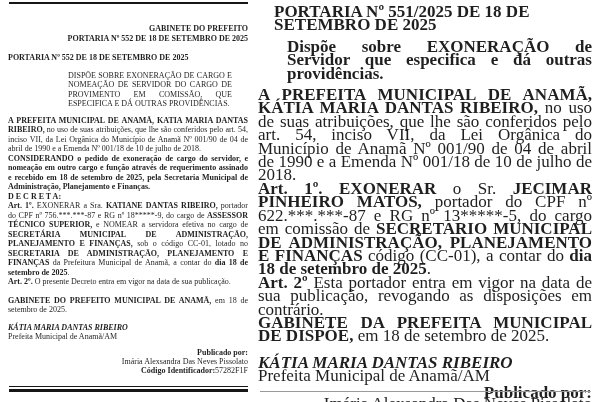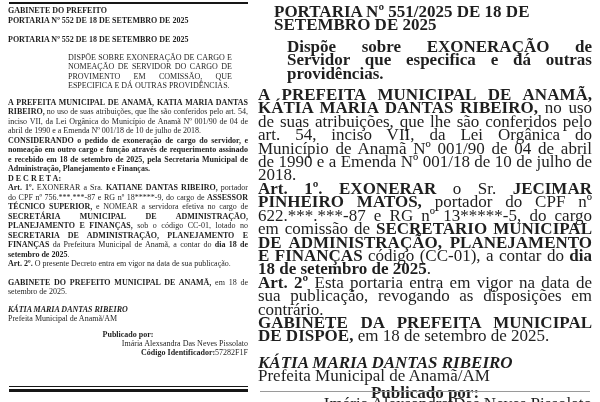--- a/index.html
+++ b/index.html
@@ -13,40 +13,40 @@
   }
   .col { position:absolute; top:0; height:402px; overflow:hidden; }
   .col-left  { left:8px;   width:240px; font-size:8px;    line-height:9.5px; }
   .col-right { left:258px; width:334px; font-size:17px; line-height:13.4px; }
 
   .rule-top    { position:absolute; top:2px; left:1px; width:239px; border-top:2px solid #161616; }
   .rule-double { position:absolute; top:386px; left:1px; width:243px; height:2px;
                  border-top:1px solid #161616; border-bottom:3px solid #161616; }
   .rule-single { position:absolute; top:391px; left:2px; width:330px; border-top:1px solid #9a9a9a; }
 
-  .section-header { margin-top:6px; text-align:left; font-weight:bold; }
+  .section-header { margin-top:24px; text-align:right; font-weight:bold; }
   .doc-title { font-weight:bold; }
   .col-left  .doc-title { margin-top:10px; }
   .col-right .doc-title { margin-top:5px; padding-left:16px; }
 
   .para { text-align:justify; }
   .col-left  .para.ementa { margin:8px 16px 7px 60px; }
   .col-right .para.ementa { margin:8px 0 8px 29px;font-weight:bold; }
   .col-left  .para.gap { height:9px; }
 
   .b { font-weight:bold; }
 
   .signature { margin-top:8px; }
   .col-right .signature { margin-top:13px; }
   .sig-name { font-weight:bold; font-style:italic; }
 
   .pub { text-align:right; }
   .col-left  .pub { margin-top:6px; line-height:9.3px; }
   .col-right .pub { margin-top:4px; line-height:11.8px; }
-  .pub .label { font-weight:bold;text-align:center; }
+  .pub .label { font-weight:bold; }
 </style>
 </head>
 <body>
 
 <div class="col col-left">
   <div class="rule-top"></div>
 
   <div class="section-header">
     <div>GABINETE DO PREFEITO</div>
     <div>PORTARIA Nº 552 DE 18 DE SETEMBRO DE 2025</div>
@@ -79,21 +79,21 @@
   <div class="rule-double"></div>
 </div>
 
 <div class="col col-right">
   <div class="doc-title">PORTARIA Nº 551/2025 DE 18 DE SETEMBRO DE 2025</div>
 
   <div class="paras">
       <div class="para ementa"><span>Dispõe sobre EXONERAÇÃO de Servidor que especifica e dá outras providências.</span></div>
       <div class="para body"><span class="b">A PREFEITA MUNICIPAL DE ANAMÃ, KÁTIA MARIA DANTAS RIBEIRO,</span><span> no uso de suas atribuições, que lhe são conferidos pelo art. 54, inciso VII, da Lei Orgânica do Município de Anamã Nº 001/90 de 04 de abril de 1990 e a Emenda Nº 001/18 de 10 de julho de 2018.</span></div>
       <div class="para body"><span class="b">Art. 1º. EXONERAR</span><span> o Sr. </span><span class="b">JECIMAR PINHEIRO MATOS,</span><span> portador do CPF nº 622.***.***-87 e RG nº 13*****-5, do cargo em comissão de </span><span class="b">SECRETARIO MUNICIPAL DE ADMINISTRAÇÃO, PLANEJAMENTO E FINANÇAS</span><span> código (CC-01), a contar do </span><span class="b">dia 18 de setembro de 2025</span><span>.</span></div>
-      <div class="para body"><span class="b">Art. 2º</span><span> Esta portaria entra em vigor na data de sua publicação, revogando as disposições em contrário.</span></div>
+      <div class="para body"><span class="b">Art. 2º</span><span> Esta portador entra em vigor na data de sua publicação, revogando as disposições em contrário.</span></div>
       <div class="para body"><span class="b">GABINETE DA PREFEITA MUNICIPAL DE DISPÕE,</span><span> em 18 de setembro de 2025.</span></div>
     </div>
 
   <div class="signature">
     <div class="sig-name">KÁTIA MARIA DANTAS RIBEIRO</div>
     <div class="sig-role">Prefeita Municipal de Anamã/AM</div>
   </div>
 
   <div class="pub">
     <div class="label">Publicado por:</div>

